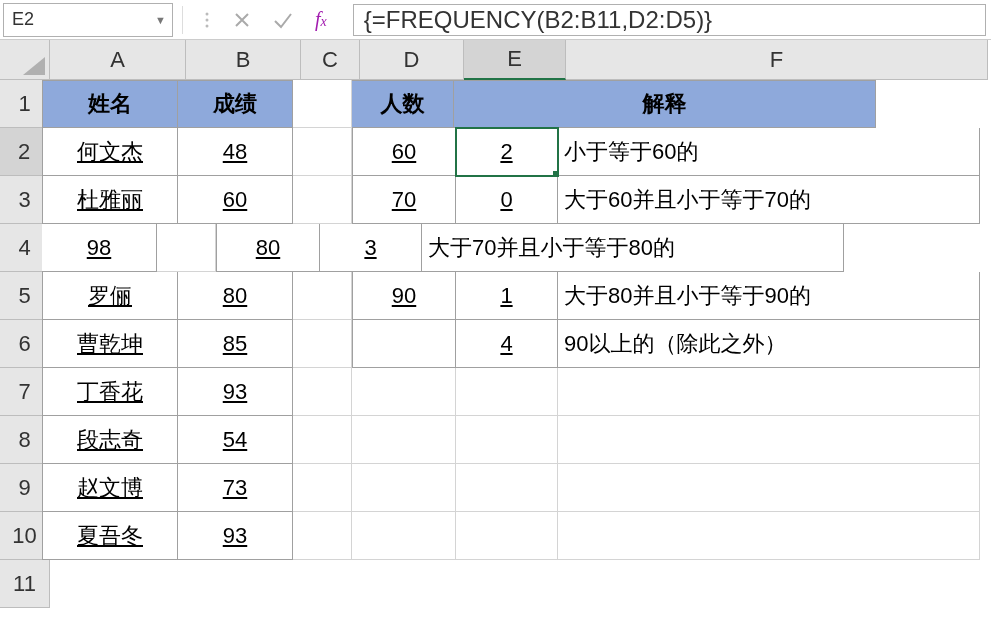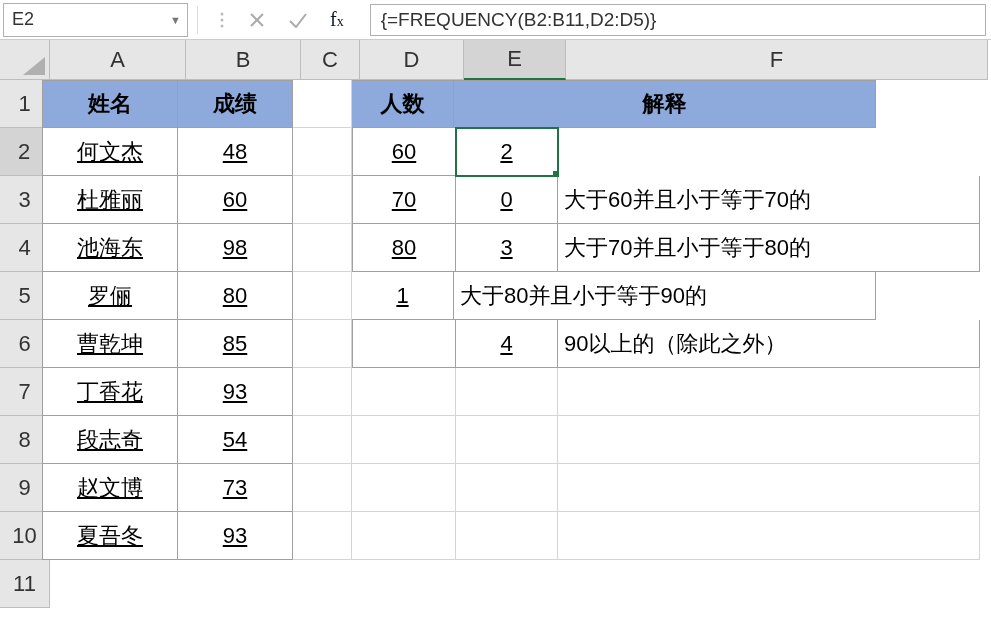--- a/index.html
+++ b/index.html
@@ -11,21 +11,21 @@
     overflow: hidden;
   }
   .formula-bar {
     display: flex;
     align-items: center;
     height: 40px;
     border-bottom: 1px solid #ccc;
     background: #fff;
   }
   .name-box {
-    width: 185px;
+    width: 170px;
     height: 34px;
     margin: 3px 5px 3px 3px;
     border: 1px solid #b0b0b0;
     display: flex;
     align-items: center;
     justify-content: space-between;
     padding: 0 6px 0 8px;
     font-size: 18px;
     background: #fff;
     color: #333;
@@ -44,21 +44,21 @@
   .fb-icons svg { display:block; }
   .fb-divider {
     width: 1px; height: 28px; background: #ddd; margin: 0 4px;
   }
   .formula-text {
     flex: 1;
     height: 32px;
     border: 1px solid #b0b0b0;
     margin: 3px 5px 3px 10px;
     padding: 0 10px;
-    font-size: 19px;
+    font-size: 24px;
     display: flex;
     align-items: center;
     color: #333;
     background: #fff;
   }
   .sheet {
     position: relative;
   }
   .corner {
     position: absolute;
@@ -191,21 +191,21 @@
     <span>
       <svg width="18" height="18" viewBox="0 0 18 18">
           <path d="M3 3 L15 15 M15 3 L3 15" stroke="#aaa" stroke-width="2"></path>
         </svg>
     </span>
     <span>
       <svg width="20" height="18" viewBox="0 0 20 18">
           <path d="M2 10 L8 16 L18 3" stroke="#aaa" stroke-width="2" fill="none"></path>
         </svg>
     </span>
-    <span style="font-size:20px;color:#0f172a;font-family:serif;">f<span style="font-size:14px">x</span></span>
+    <span style="font-style:italic;font-size:20px;color:#a21caf;font-family:serif;">f<span style="font-size:14px">x</span></span>
   </div>
   <div class="formula-text">
     <span>{=FREQUENCY(B2:B11,D2:D5)}</span>
   </div>
 </div>
 
 <div class="sheet">
   <div class="corner"></div>
 
   <div class="col-headers">
@@ -240,44 +240,45 @@
       <div class="cell hdr wE hR bordered-top">人数</div>
       <div class="cell hdr wF hR bordered-top">解释</div>
     </div>
 
     <div class="grid-row">
       <div class="cell bordered bordered-left center wA hR">何文杰</div>
       <div class="cell bordered center wB hR">48</div>
       <div class="cell wC hR"></div>
       <div class="cell bordered bordered-left center wD hR">60</div>
       <div class="cell bordered center wE hR active-cell">2</div>
+      <div class="cell bordered wF hR">小于等于60的</div>
     </div>
 
     <div class="grid-row">
       <div class="cell bordered bordered-left center wA hR">杜雅丽</div>
       <div class="cell bordered center wB hR">60</div>
       <div class="cell wC hR"></div>
       <div class="cell bordered bordered-left center wD hR">70</div>
       <div class="cell bordered center wE hR">0</div>
       <div class="cell bordered wF hR">大于60并且小于等于70的</div>
     </div>
 
     <div class="grid-row">
-      <div class="cell bordered bordered-left center wA hR">池海东</div>
       <div class="cell bordered center wB hR">98</div>
       <div class="cell wC hR"></div>
       <div class="cell bordered bordered-left center wD hR">80</div>
       <div class="cell bordered center wE hR">3</div>
       <div class="cell bordered wF hR">大于70并且小于等于80的</div>
     </div>
 
     <div class="grid-row">
       <div class="cell bordered bordered-left center wA hR">罗俪</div>
       <div class="cell bordered center wB hR">80</div>
       <div class="cell wC hR"></div>
+      <div class="cell bordered bordered-left center wD hR">90</div>
       <div class="cell bordered center wE hR">1</div>
       <div class="cell bordered wF hR">大于80并且小于等于90的</div>
     </div>
 
     <div class="grid-row">
       <div class="cell bordered bordered-left center wA hR">曹乾坤</div>
       <div class="cell bordered center wB hR">85</div>
       <div class="cell wC hR"></div>
       <div class="cell bordered bordered-left center wD hR"></div>
       <div class="cell bordered center wE hR">4</div>

